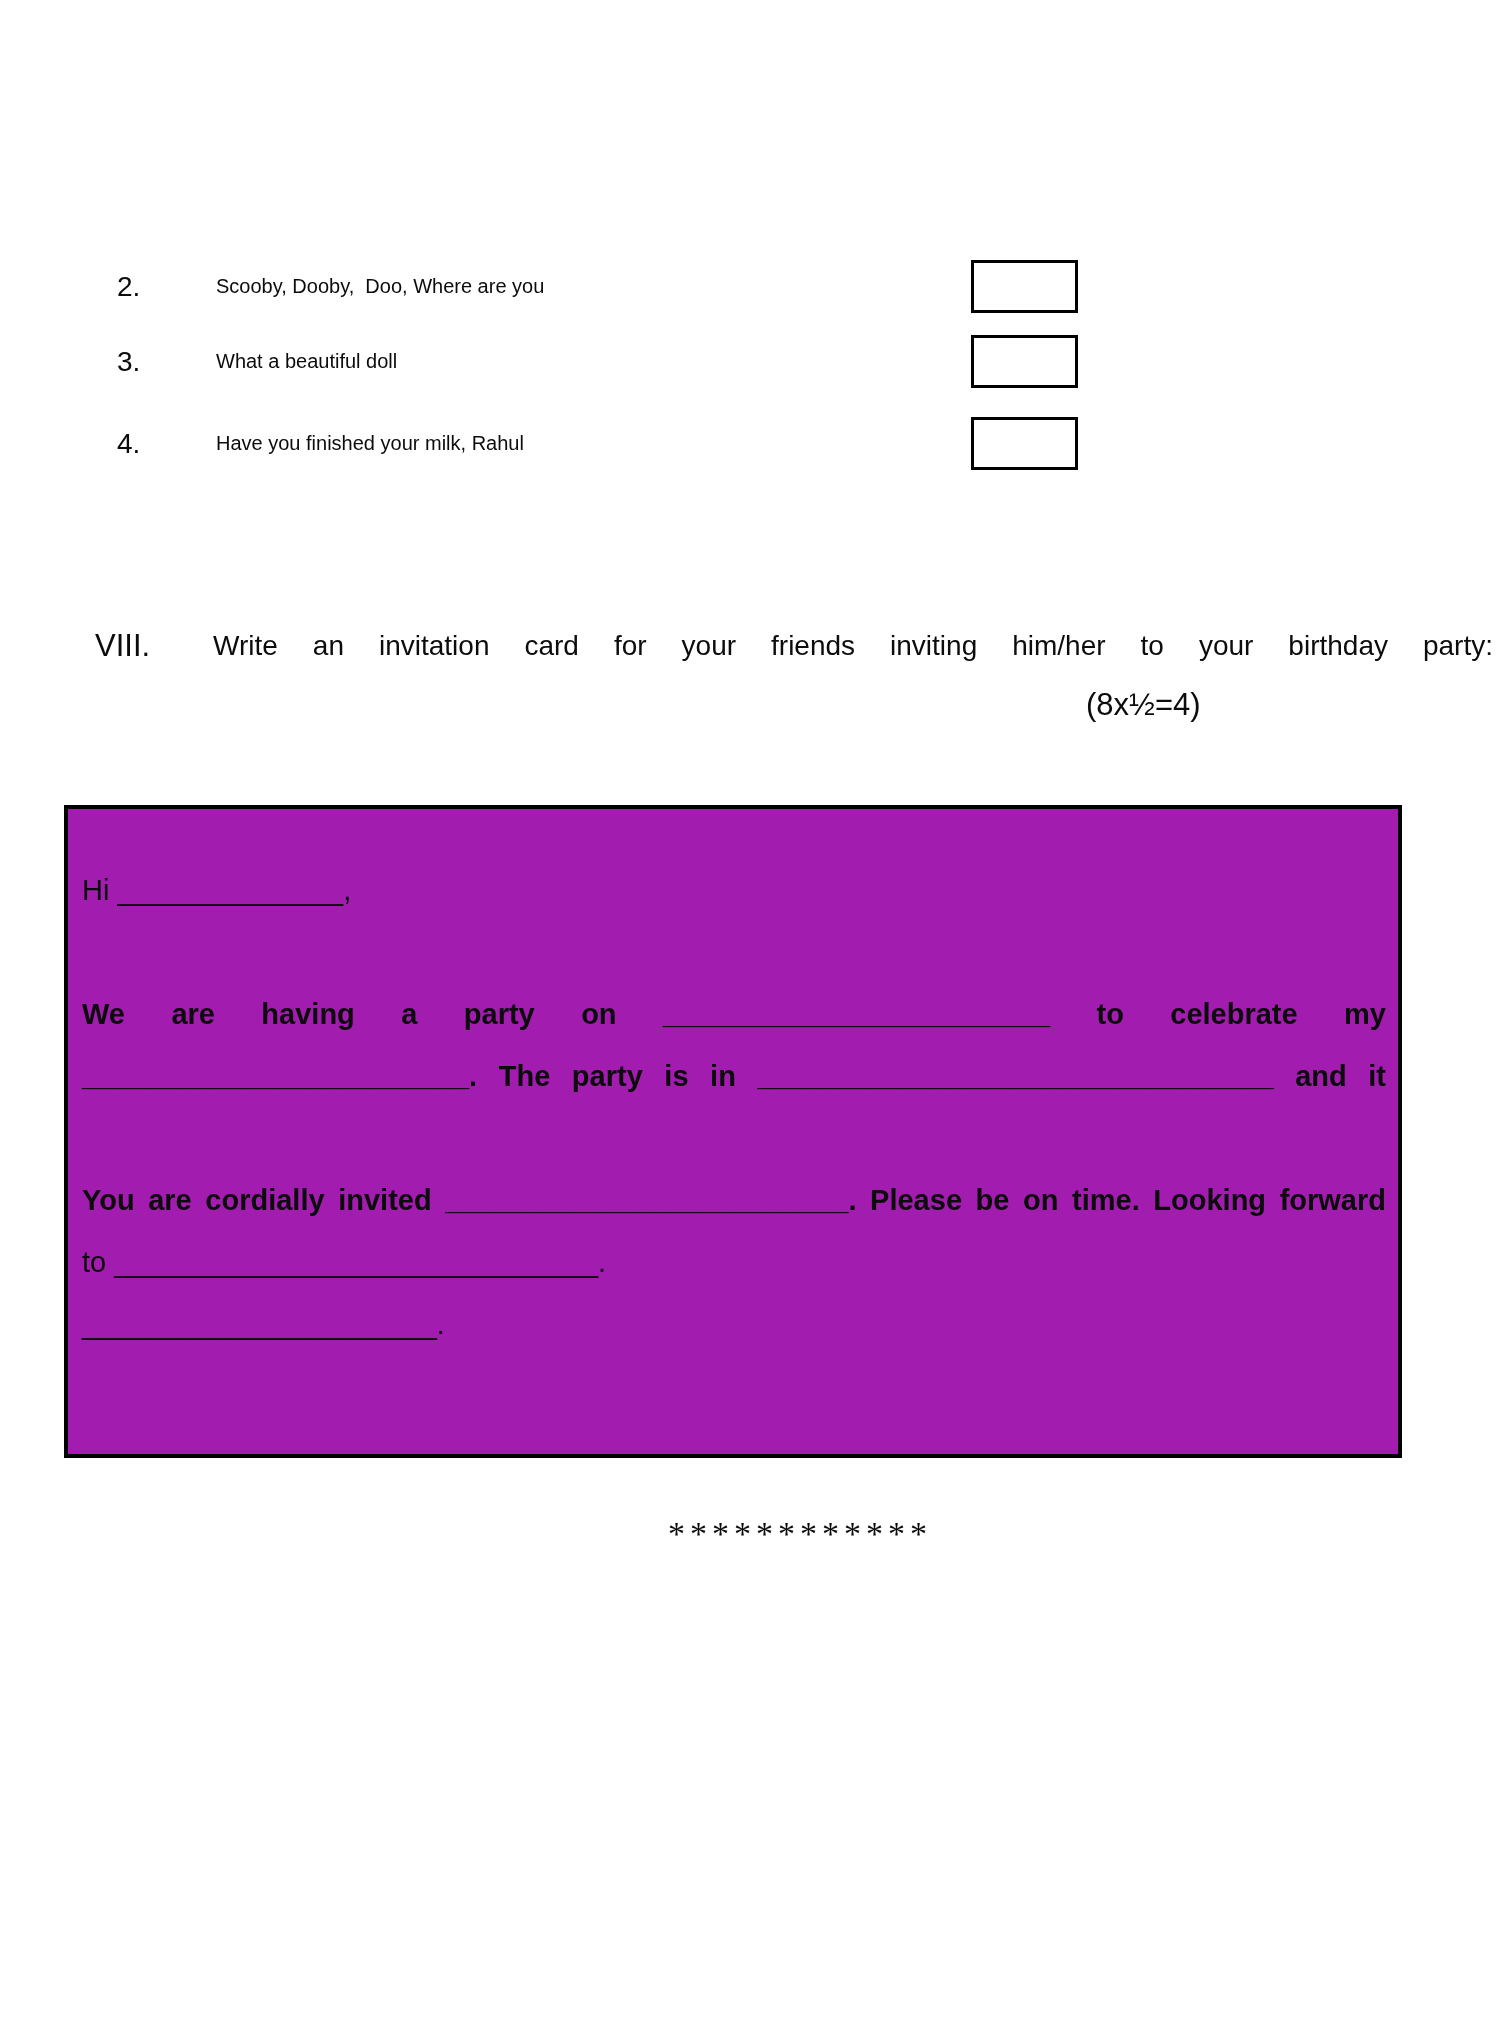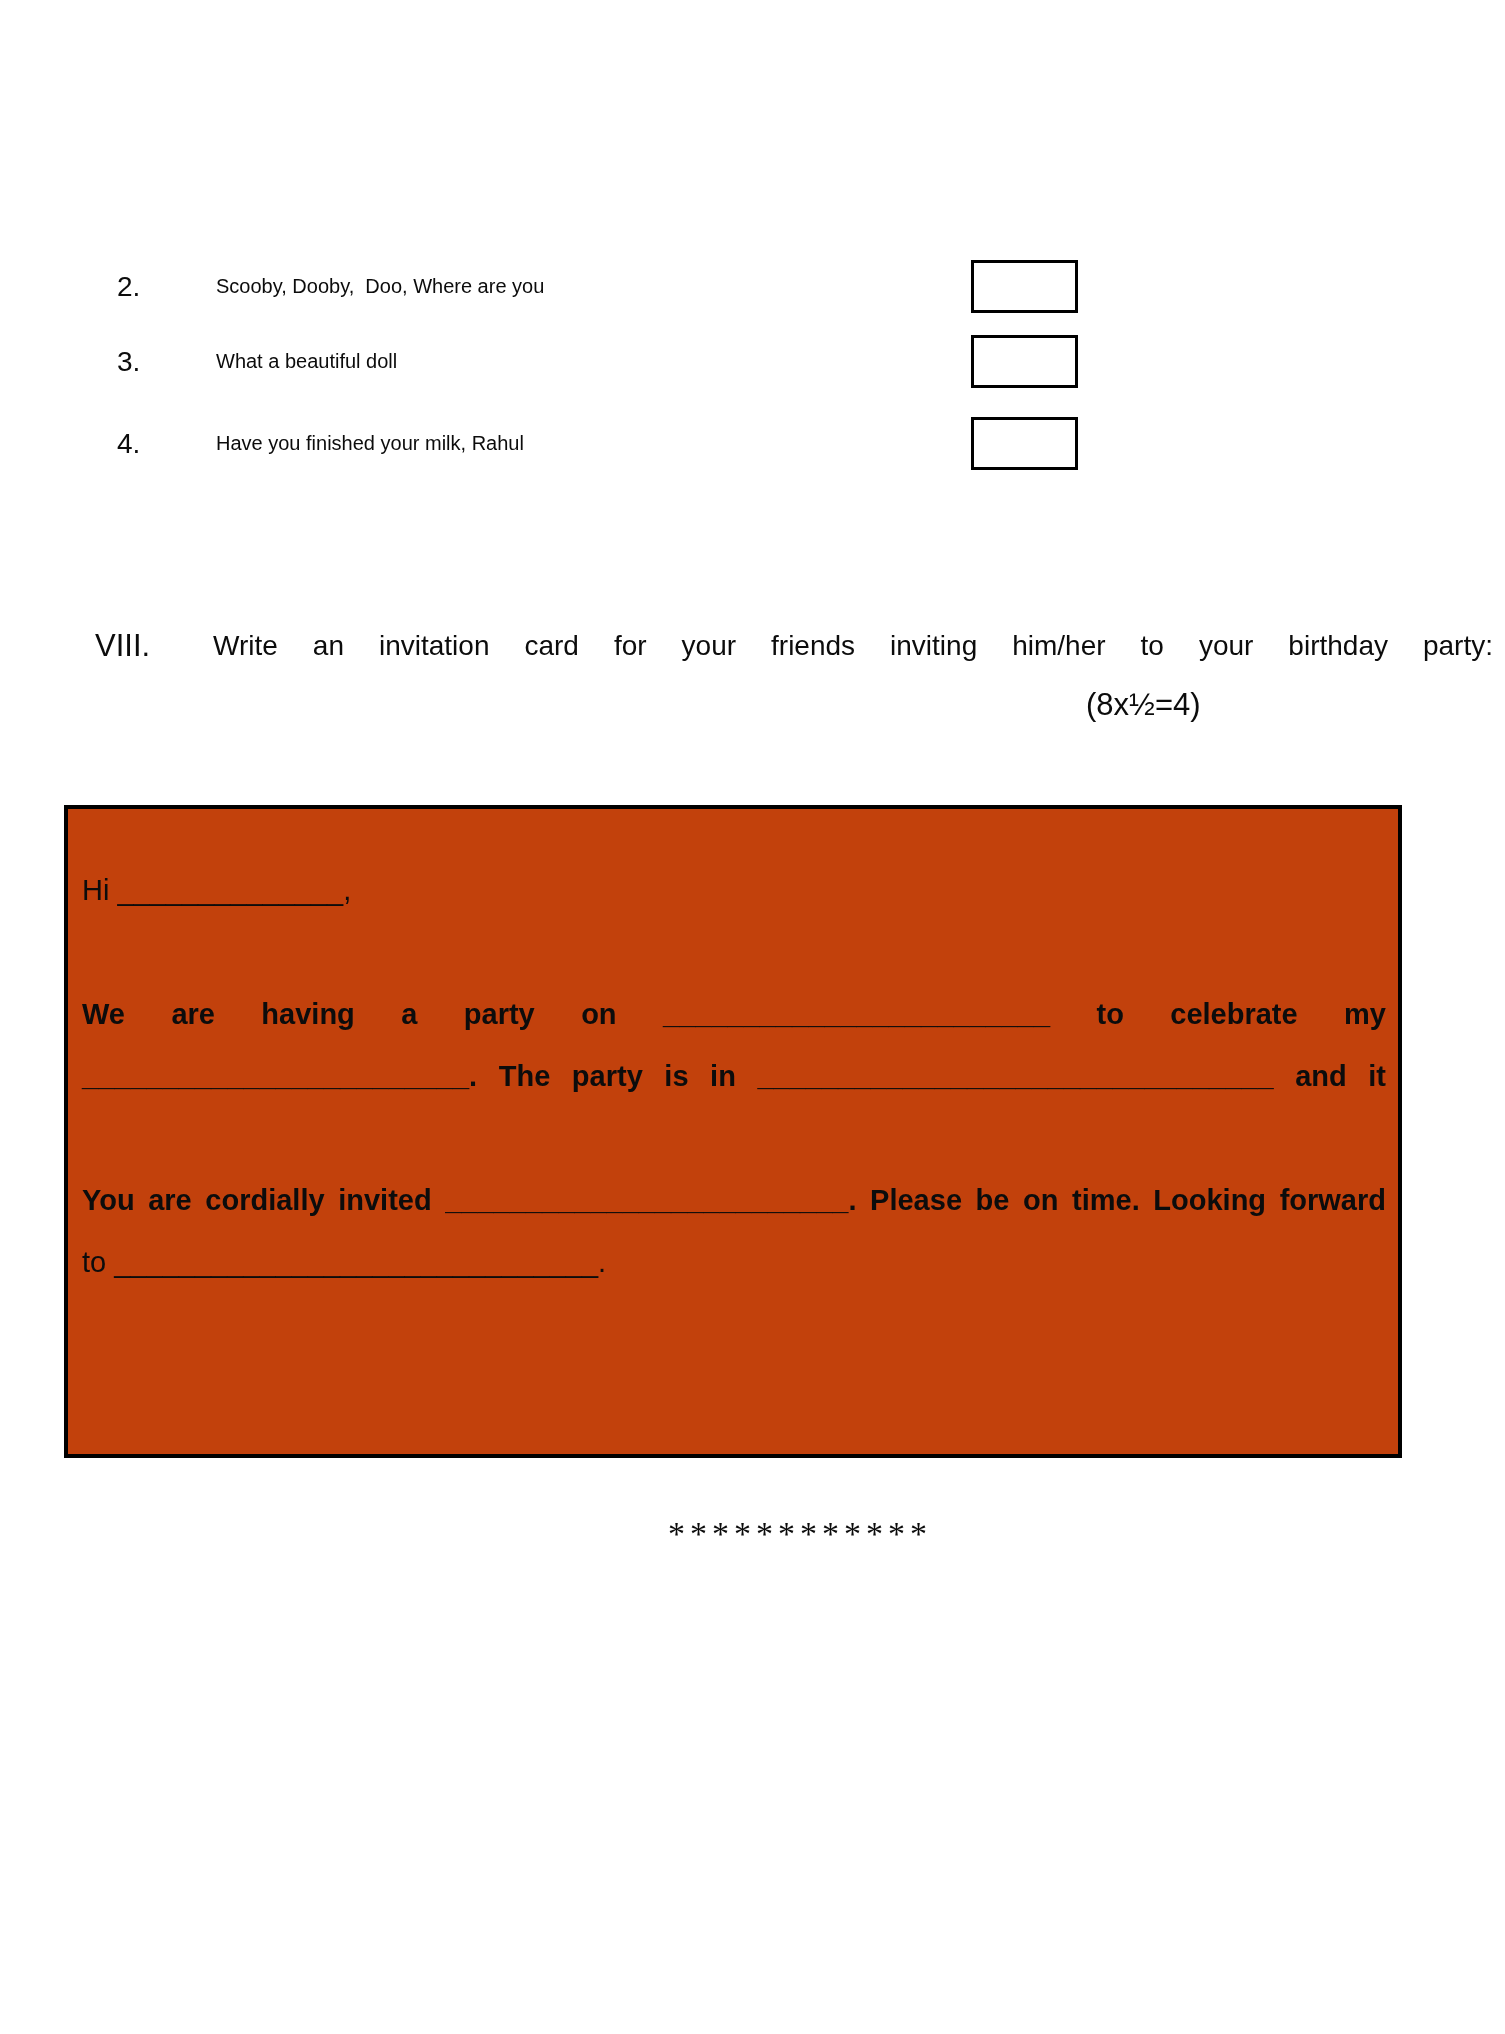--- a/index.html
+++ b/index.html
@@ -80,21 +80,21 @@
     white-space: pre-wrap;
   }
   
   .card-box {
     position: absolute;
     left: 64px;
     top: 805px;
     width: 1330px;
     height: 645px;
     border: 4px solid #000000;
-    background: #c2410c;
+    background: #a21caf;
     box-sizing: content-box;
   }
   .card-content {
     position: absolute;
     left: 14px;
     right: 12px;
     top: 50px;
     font-size: 29px;
     line-height: 62px;
   }
@@ -150,18 +150,19 @@
 
   <div class="card-box">
     <div class="card-content">
       <div class="card-line">Hi ______________,</div>
       <div class="card-spacer"></div>
       <div class="card-line justified">We are having a party on ________________________ to celebrate my</div>
       <div class="card-line justified">________________________.  The party is in ________________________________ and it</div>
       <div class="card-spacer"></div>
       <div class="card-line justified">You are cordially invited _________________________.  Please be on time.  Looking forward</div>
       <div class="card-line">to ______________________________.</div>
+      <div class="card-line">______________________.</div>
     </div>
   </div>
 
   <div class="footer-deco">************</div>
 
 </div>
 
 </body></html>

